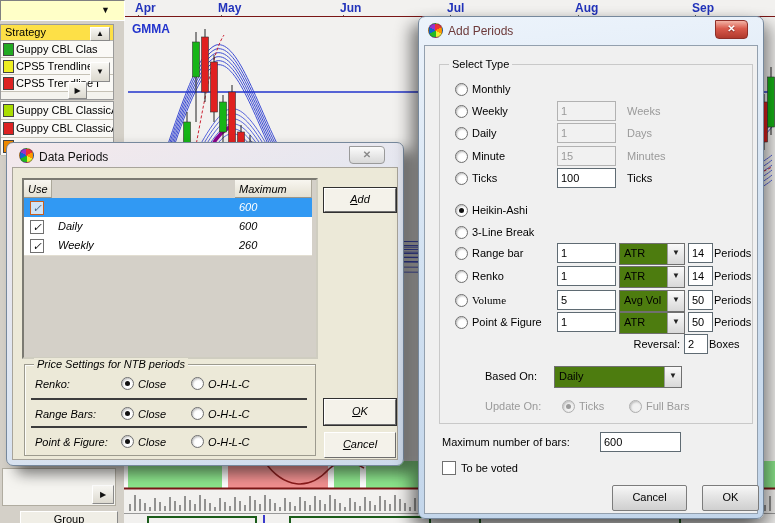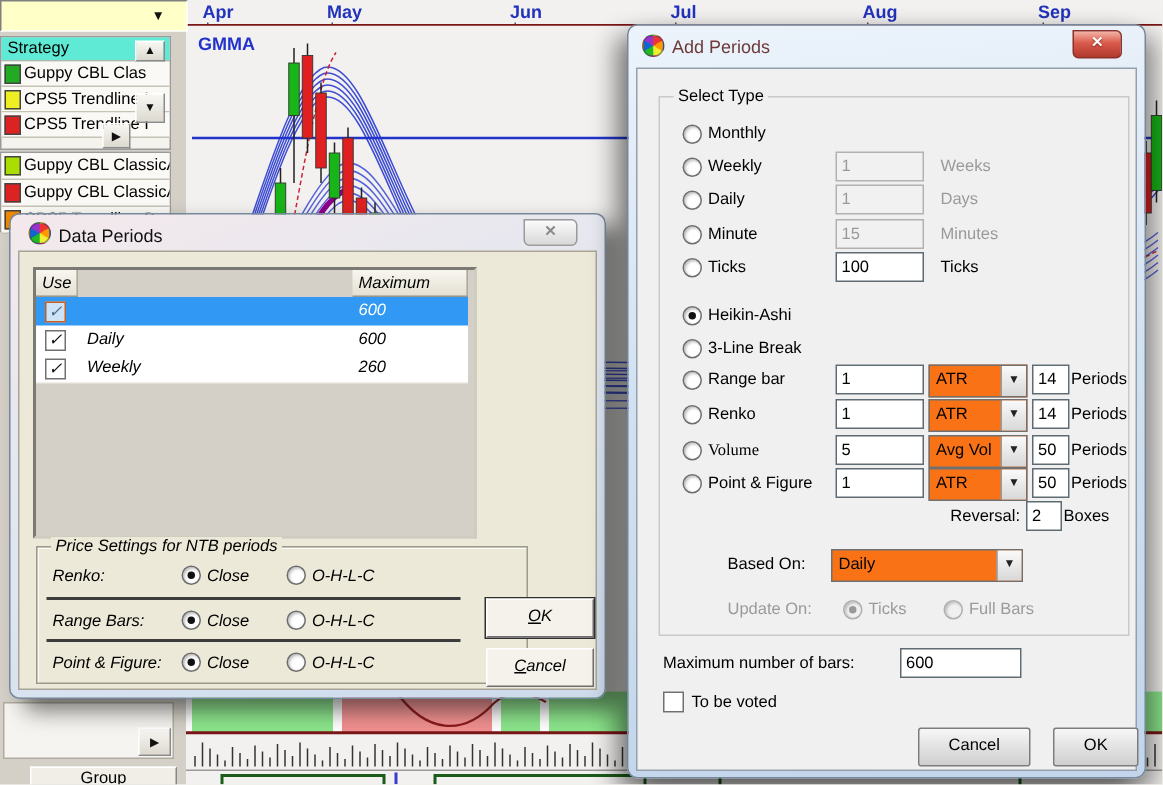--- a/index.html
+++ b/index.html
@@ -6,21 +6,21 @@
   body{font-family:"Liberation Sans",sans-serif;}
   #screen{position:relative;width:775px;height:523px;overflow:hidden;background:#D4D0C8;font-size:11px;color:#000;}
   .abs{position:absolute;}
   .lbl{font-size:11px;line-height:20px;white-space:nowrap;}
 
   
   #sidebar{left:0;top:0;width:124px;height:523px;background:#D4D0C8;}
   #combo{left:0;top:0;width:123px;height:19px;background:#FFFFC8;border:1px solid #808080;border-right-color:#fff;border-bottom-color:#fff;}
   #combo .arrow{position:absolute;right:14px;top:4px;font-size:9px;color:#111;}
   .panel{background:#F4F3EE;border:1px solid #9a9a9a;}
-  .p-head{height:15px;background:#5eead4;border-bottom:1px solid #b8b4a8;font-size:11px;line-height:15px;padding-left:4px;}
+  .p-head{height:15px;background:#fde047;border-bottom:1px solid #b8b4a8;font-size:11px;line-height:15px;padding-left:4px;}
   .s-item{height:16px;border-bottom:1px solid #c6c2b6;background:#FAF9F6;overflow:hidden;white-space:nowrap;font-size:11px;line-height:16px;position:relative;}
   .s-sq{position:absolute;left:2px;top:2px;width:9px;height:11px;border:1px solid #444;}
   .s-txt{position:absolute;left:15px;top:0;}
   .mini-btn{position:absolute;background:linear-gradient(#f8f7f3,#dcd9cf);border:1px solid #8a8a8a;border-top-color:#fff;border-left-color:#fff;font-size:8px;text-align:center;color:#111;}
   #bottom-left{left:0;top:466px;width:118px;height:57px;background:#D4D0C8;}
   #bl-inner{position:absolute;left:2px;top:2px;width:112px;height:36px;background:#F5F4F0;border:1px solid #b0aca0;}
   #bl-part-btn{position:absolute;left:20px;top:45px;width:96px;height:12px;background:#F0EEE6;border:1px solid #888;border-top-color:#fff;border-left-color:#fff;overflow:hidden;font-size:11px;text-align:center;line-height:14px;}
 
   
   #chart{left:124px;top:0;width:651px;height:523px;background:#F2F1EF;}
@@ -38,21 +38,21 @@
   .client{position:absolute;background:#F0F0F0;border:1px solid #93a0ae;}
   .grp{position:absolute;border:1px solid #c9c9c9;}
   .grp-label{position:absolute;top:-7px;left:9px;background:#F0F0F0;padding:0 3px;font-size:11px;line-height:12px;}
   .radio{position:absolute;width:11px;height:11px;border-radius:50%;background:#fff;border:1px solid #6e6e6e;box-shadow:inset 1px 1px 2px #bbb;}
   .radio.sel::after{content:"";position:absolute;left:3px;top:3px;width:5px;height:5px;border-radius:50%;background:#111;}
   .radio.dis{border-color:#aeaeae;background:#f1f1f1;}
   .radio.dis.sel::after{background:#9a9a9a;}
   .field{position:absolute;height:18px;background:#fff;border:1px solid #5f6b73;font-size:11px;font-family:"Liberation Sans",sans-serif;padding:0 0 0 3px;margin:0;}
   .field.dis{background:#F1F1F1;border-color:#b2b2b2;color:#9a9a9a;}
   .gray{color:#9a9a9a;}
-  .ddown{position:absolute;height:20px;background:#f97316;border:1px solid #707070;}
+  .ddown{position:absolute;height:20px;background:#4d7c0f;border:1px solid #707070;}
   .dd-val{position:absolute;left:4px;top:0;line-height:18px;font-size:11px;white-space:nowrap;}
   .dd-btn{position:absolute;right:0;top:0;width:16px;height:100%;background:linear-gradient(#fafafa,#d8d8d8);border-left:1px solid #9a9a9a;font-size:8px;color:#222;text-align:center;line-height:18px;}
   .abtn{position:absolute;background:linear-gradient(#f7f7f7,#e4e4e4 45%,#cfcfcf);border:1px solid #7c7c7c;border-radius:2px;font-size:11px;text-align:center;}
   .abtn span{display:block;line-height:22px;}
   .chk{position:absolute;width:12px;height:12px;background:#fff;border:1px solid #707070;font-size:11px;line-height:12px;text-align:center;color:#111;}
 
   
   #add-win{left:418px;top:16px;width:344px;height:501px;
     background:linear-gradient(175deg,#ecf3fb 0%,#d3e2f2 45%,#c2d5ea 100%);
     box-shadow:-8px 8px 16px rgba(0,0,0,.45), 8px 8px 16px rgba(0,0,0,.35);z-index:20;}
@@ -436,22 +436,25 @@
           <span class="td-desc">Daily</span>
           <span class="td-bars">600</span>
         </div>
         <div class="tr" style="top:56px;">
           <span class="chk">✓</span>
           <span class="td-desc">Weekly</span>
           <span class="td-bars">260</span>
         </div>
       </div>
 
-
-      <div class="dp-grp" style="left:11px;top:196px;width:290px;height:90px;padding-left:36px;">
+      <div class="cbtn def" style="left:311px;top:20px;width:70px;height:22px;">
+        <span class="ulf">Add</span>
+      </div>
+
+      <div class="dp-grp" style="left:11px;top:196px;width:290px;height:90px;">
         <span class="grp-label">Price Settings for NTB periods</span>
 
         <span class="dp-row-label" style="top:12px;">Renko:</span>
         <span class="radio sel" style="left:96px;top:12px;"></span>
         <span class="dp-row-label" style="left:113px;top:12px;">Close</span>
         <span class="radio" style="left:166px;top:12px;"></span>
         <span class="dp-row-label" style="left:183px;top:12px;">O-H-L-C</span>
         <div class="sep" style="top:33px;"></div>
 
         <span class="dp-row-label" style="top:42px;">Range Bars:</span>

